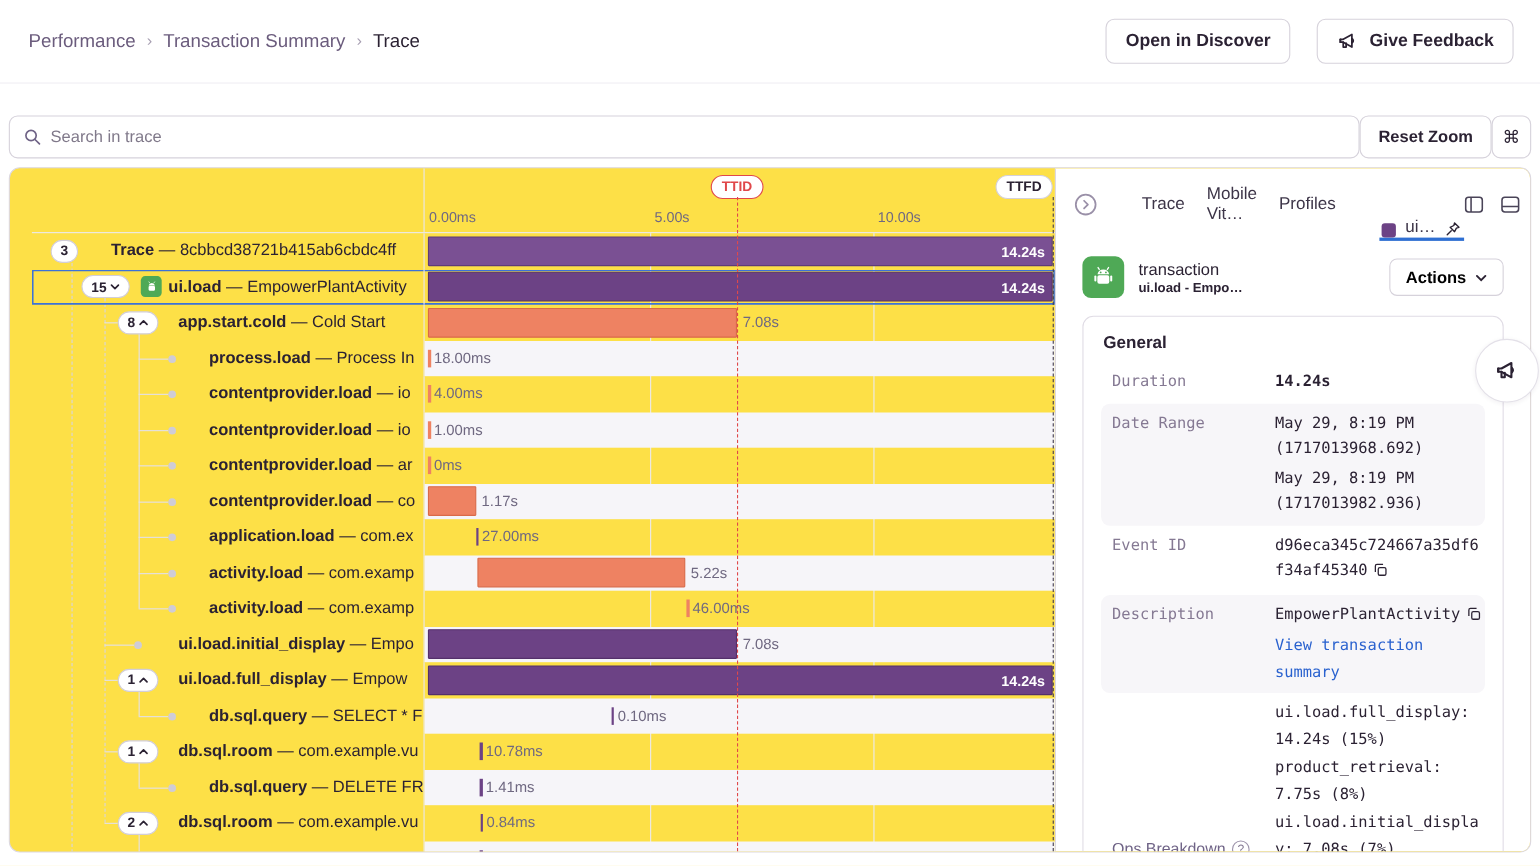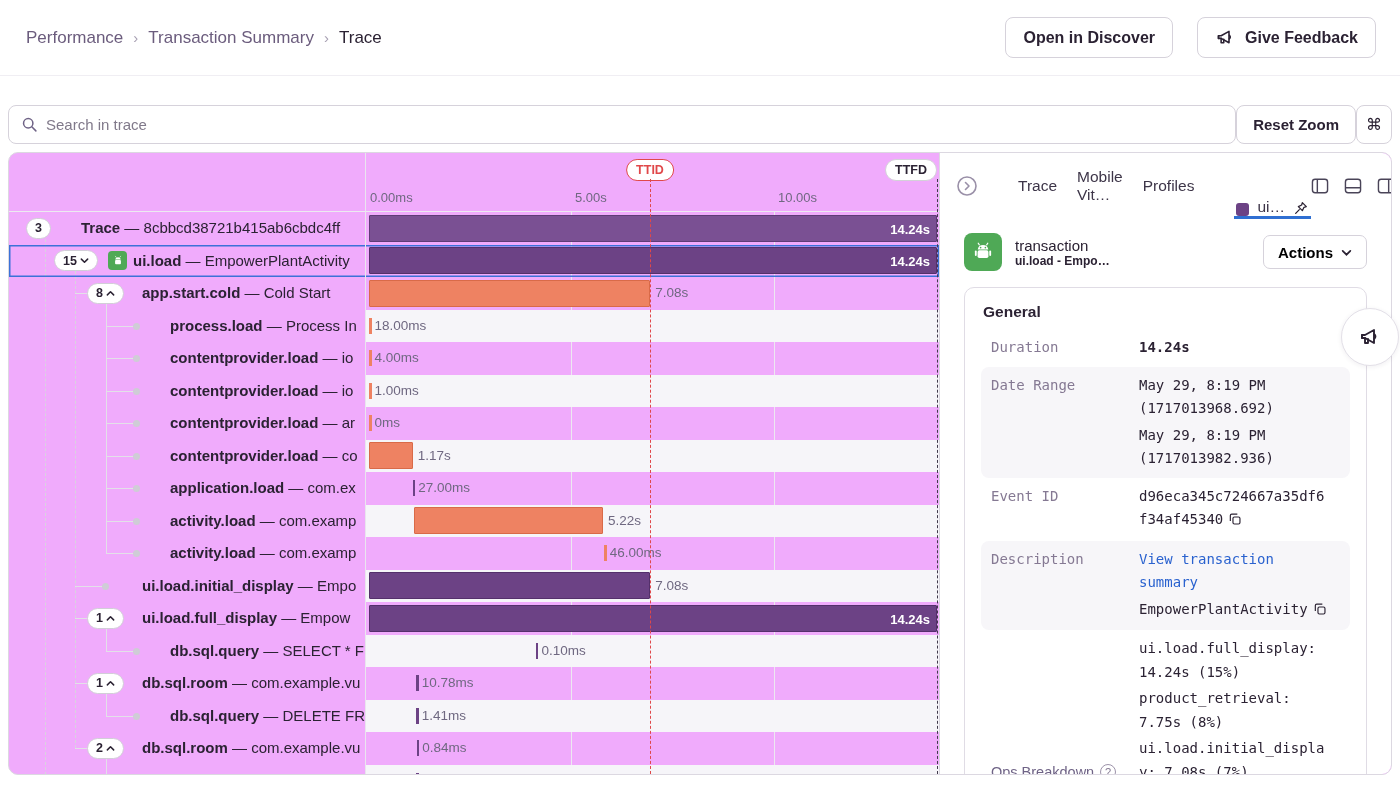--- a/index.html
+++ b/index.html
@@ -24,21 +24,21 @@
     display:flex; align-items:center; padding:0 12px; gap:8px; background:#fff; }
   .searchbar input { border:none; outline:none; flex:1; font-size:15px;
     font-family:"Liberation Sans",sans-serif; color:#2b2233; background:transparent; }
   .searchbar input::placeholder { color:#80798a; }
   .btn-sm { height:39px; padding:0 16px; background:#fff; border:1px solid #d6d2db;
     border-radius:8px; font-size:15px; font-weight:700; color:#2b2233; cursor:pointer; }
   .btn-cmd { width:36px; padding:0; font-size:16px; font-weight:400; }
 
   
   .main { margin:0 8px; height:623px; border:1px solid #dcd8e1; border-radius:10px;
-    display:flex; overflow:hidden; background:#f0abfc; position:relative; }
+    display:flex; overflow:hidden; background:#fde047; position:relative;padding-left:20px; }
   .trace-pane { width:930px; position:relative; flex:none; }
 
   
   .wf-header { height:59px; border-bottom:1px solid #eceaf0; position:relative; }
   .tree-head { position:absolute; left:0; top:0; width:357px; height:59px;
     border-right:1px solid #e9e6ee; }
   .pill { position:absolute; top:6px; height:22px; padding:0 9px; background:#fff;
     border-radius:11px; font-size:12.5px; font-weight:700; line-height:20px; }
   .pill-ttid { left:641px; transform:translateX(-50%); color:#e0484a; border:1px solid #e0484a; }
   .pill-ttfd { right:2px; color:#2b2233; border:1px solid #d4d0d9; }
@@ -508,25 +508,25 @@
             <div class="dval">
               <div class="vgroup"><span class="">d96eca345c724667a35df6f34af45340</span><span class="copy-ic"><svg width="14" height="14" viewBox="0 0 24 24" fill="none" stroke="#2b2233" stroke-width="2">
                     <rect x="8.5" y="8.5" width="12" height="12" rx="2.5"></rect>
                     <path d="M4 15.5V6a2.5 2.5 0 0 1 2.5-2.5H16"></path>
                   </svg></span></div>
             </div>
           </div>
           <div class="detail-row alt">
             <div class="dkey">Description</div>
             <div class="dval">
-              <div class="vgroup"><span class="link">View transaction summary</span></div>
               <div class="vgroup"><span class="">EmpowerPlantActivity</span><span class="copy-ic"><svg width="14" height="14" viewBox="0 0 24 24" fill="none" stroke="#2b2233" stroke-width="2">
                     <rect x="8.5" y="8.5" width="12" height="12" rx="2.5"></rect>
                     <path d="M4 15.5V6a2.5 2.5 0 0 1 2.5-2.5H16"></path>
                   </svg></span></div>
+              <div class="vgroup"><span class="link">View transaction summary</span></div>
             </div>
           </div>
           <div class="detail-row align-end">
             <div class="dkey sans">Ops Breakdown <span class="help-circle">?</span></div>
             <div class="dval">
               <div class="vgroup"><span class="">ui.load.full_display: 14.24s (15%)</span></div>
               <div class="vgroup"><span class="">product_retrieval: 7.75s (8%)</span></div>
               <div class="vgroup"><span class="">ui.load.initial_display: 7.08s (7%)</span></div>
             </div>
           </div>

